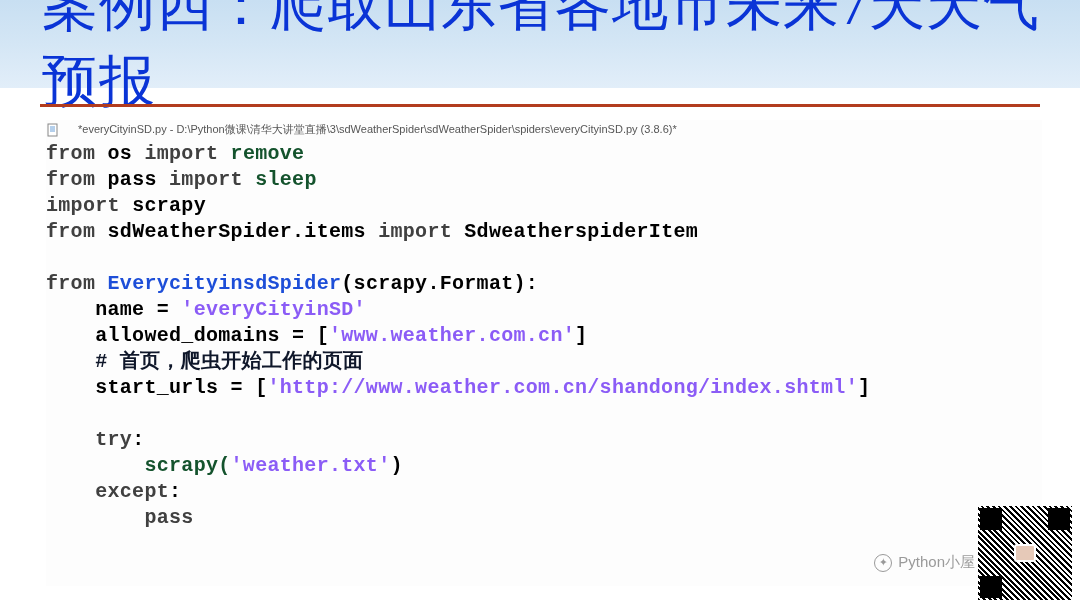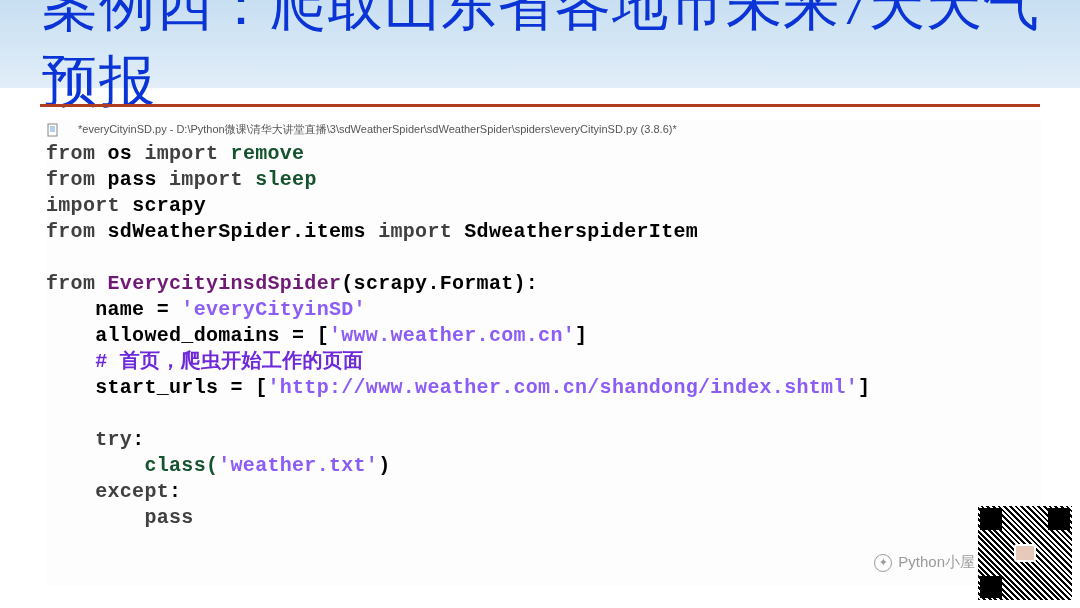--- a/index.html
+++ b/index.html
@@ -70,23 +70,23 @@
     font-size: 20px;
     line-height: 26px;
     white-space: pre;
     color: #000;
     padding-top: 2px;
     letter-spacing: 0.3px;
     font-weight: 600;
   }
   .kw { color: #404040; } 
   .fn { color: #14532d; } 
-  .cls { color: #701a75; margin-top: 32px; } 
+  .cls { color: #1d4ed8; margin-top: 32px; } 
   .str { color: #8b5cf6; } 
-  .cmt { color: #6d28d9; }
+  .cmt { color: #0f172a; }
   .watermark {
     position: absolute;
     right: 105px;
     bottom: 36px;
     font-size: 15px;
     color: #9a9a9a;
     display: flex;
     align-items: center;
     gap: 6px;
     font-family: Arial, sans-serif;
@@ -167,21 +167,21 @@
 <span class="kw">import</span> <span>scrapy</span>
 <span class="kw">from</span> <span>sdWeatherSpider.items</span> <span class="kw">import</span> <span>SdweatherspiderItem</span>
 
 <span class="kw">from</span> <span class="cls">EverycityinsdSpider</span><span>(scrapy.Format):</span>
     <span>name = </span><span class="str">'everyCityinSD'</span>
     <span>allowed_domains = [</span><span class="str">'www.weather.com.cn'</span><span>]</span>
     <span class="cmt"># 首页，爬虫开始工作的页面</span>
     <span>start_urls = [</span><span class="str">'http://www.weather.com.cn/shandong/index.shtml'</span><span>]</span>
 
     <span class="kw">try</span><span>:</span>
-        <span class="fn">class(</span><span class="str">'weather.txt'</span><span>)</span>
+        <span class="fn">scrapy(</span><span class="str">'weather.txt'</span><span>)</span>
     <span class="kw">except</span><span>:</span>
         <span class="kw">pass</span></div>
 </div>
 
 <div class="watermark">
   <span class="wm-icon">✦</span>
   <span>Python小屋</span>
 </div>
 
 <div class="qr">

